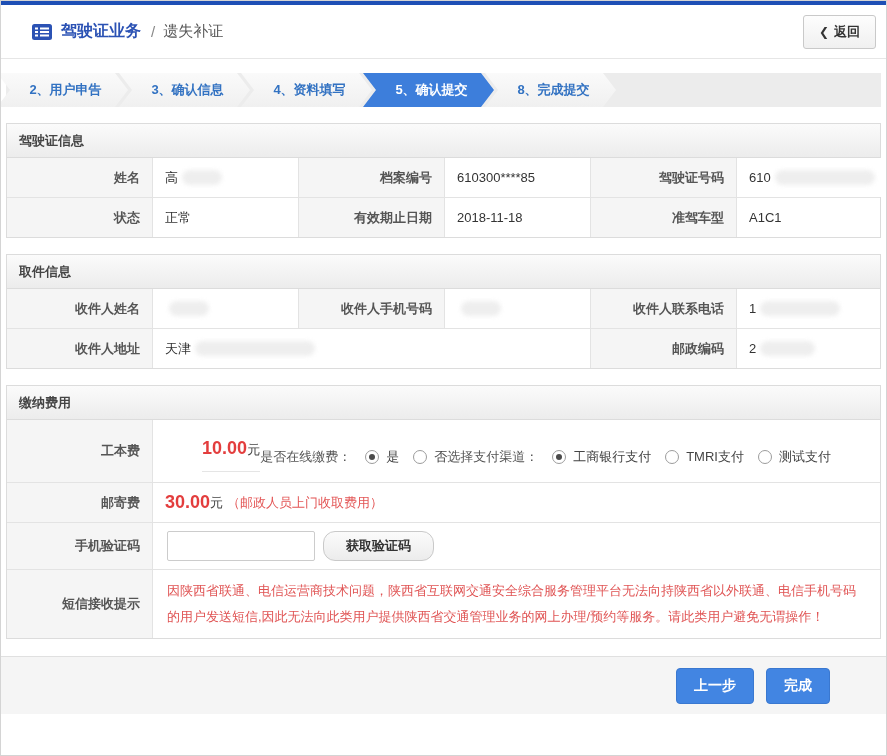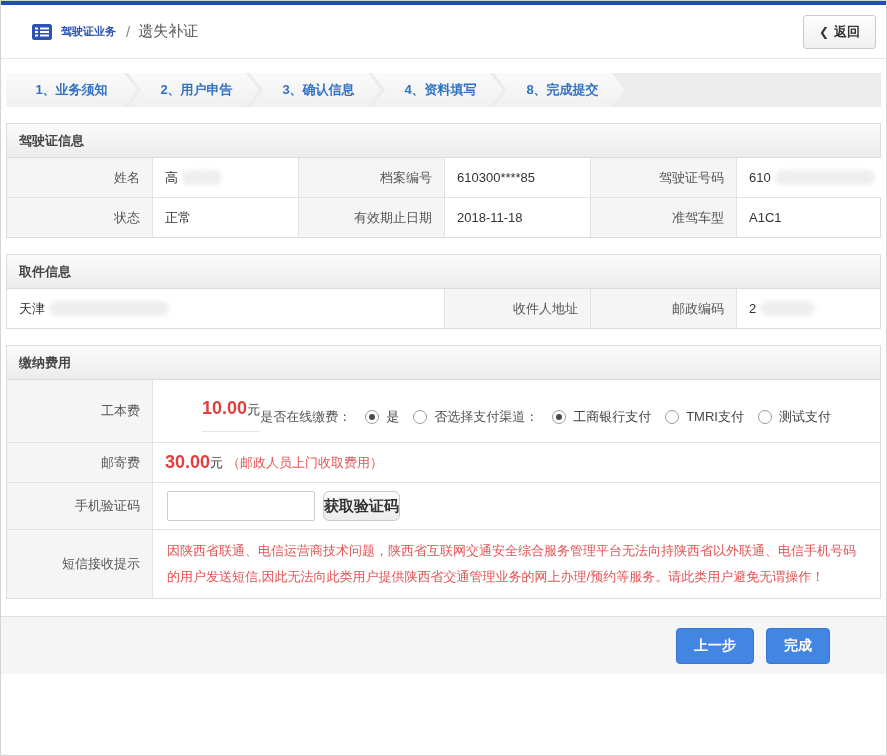--- a/index.html
+++ b/index.html
@@ -7,42 +7,42 @@
   body { font-family:"Liberation Sans","DejaVu Sans",sans-serif; width:887px; }
   .page { width:887px; height:756px; border:1px solid #d4d4d4; background:#fff; overflow:hidden; }
 
   
   .topbar { height:4px; background:#1e4fb5; }
 
   
   .header { height:54px; display:flex; align-items:center; justify-content:space-between; padding:0 10px 0 30px; border-bottom:1px solid #e6e6e6; }
   .header-left { display:flex; align-items:center; gap:8px; }
   .doc-icon { width:22px; height:18px; display:inline-block; }
-  .page-title { font-size:11px; font-weight:bold; color:#2b52b4; }
+  .page-title { font-size:16px; font-weight:bold; color:#2b52b4; }
   .crumb-sep { color:#888; font-size:15px; margin-left:2px; }
   .crumb-sub { color:#555; font-size:15px; }
   .back-btn { display:inline-flex; align-items:center; gap:5px; background:linear-gradient(#fdfdfd,#f0f0f0); border:1px solid #c9c9c9; border-radius:3px; padding:7px 15px; font-size:13px; font-weight:bold; color:#333; cursor:pointer; font-family:inherit; }
   .back-chevron { font-size:12px; color:#333; }
 
   
   .steps { display:flex; align-items:stretch; height:34px; background:#ececec; margin:14px 5px 0 5px; }
   .step { position:relative; width:131px; display:flex; align-items:center; justify-content:center; font-size:13px; font-weight:bold; color:#3272c2; background:linear-gradient(#fafafa,#f0f0f0);
           clip-path:polygon(0 0, calc(100% - 13px) 0, 100% 50%, calc(100% - 13px) 100%, 0 100%, 13px 50%); margin-left:-9px; padding-left:6px; }
   .step.first { clip-path:polygon(0 0, calc(100% - 13px) 0, 100% 50%, calc(100% - 13px) 100%, 0 100%); margin-left:0; padding-left:0; }
   .step.active { background:#3d7edb; color:#fff; }
   .steps .filler { flex:1; background:#ececec; }
 
   
   .panel { margin:16px 5px 0 5px; border:1px solid #dcdcdc; }
   .panel-header { height:34px; line-height:33px; padding-left:12px; background:linear-gradient(#fbfbfb,#ececec); border-bottom:1px solid #dcdcdc; font-size:13px; font-weight:bold; color:#444; }
   .grid-row { display:flex; border-bottom:1px solid #e3e3e3; min-height:39px; }
   .grid-row:last-child { border-bottom:none; }
   .cell { display:flex; align-items:center; font-size:13px; border-right:1px solid #e3e3e3; padding:0 12px; min-height:39px; }
   .cell:last-child { border-right:none; }
-  .cell.lbl { width:146px; background:#f5f5f5; justify-content:flex-end; text-align:right; color:#555; font-weight:normal; flex:none; }
+  .cell.lbl { width:146px; background:#f5f5f5; justify-content:flex-end; text-align:right; color:#555; font-weight:bold; flex:none; }
   .cell.val { width:146px; background:#fff; color:#333; flex:none; }
   .cell.val.wide { width:438px; }
   .cell.val.grow { flex:1; width:auto; }
 
   
   .blob { display:inline-block; height:15px; border-radius:8px; background:#e9e9e9; filter:blur(2px); opacity:.75; vertical-align:middle; margin-left:4px; }
   .blob.w40{width:40px} .blob.w55{width:55px} .blob.w80{width:80px} .blob.w100{width:100px} .blob.w120{width:120px}
 
   
   .fee-cell { flex:1; display:flex; flex-direction:row; justify-content:center; padding:10px 14px; font-size:13px; }
@@ -50,21 +50,21 @@
   .unit { color:#444; font-size:13px; font-weight:normal; }
   .fee-top { padding:8px 0 12px 0; border-bottom:1px solid #e5e5e5; }
   .fee-note { color:#e35555; font-size:13px; margin-left:4px; }
   .q-row { display:flex; align-items:center; gap:14px; margin-top:12px; color:#555;justify-content:flex-end; }
   .q-label { color:#555; }
   .radio { display:inline-flex; align-items:center; gap:7px; color:#444; cursor:pointer; }
   .rb { width:14px; height:14px; border:1px solid #9c9c9c; border-radius:50%; background:#fff; position:relative; flex:none; }
   .rb.checked::after { content:""; position:absolute; left:3px; top:3px; width:6px; height:6px; border-radius:50%; background:#4a4a4a; }
 
   .code-input { width:148px; height:30px; border:1px solid #ccc; border-radius:2px; padding:0 8px; font-size:13px; font-family:inherit; }
-  .code-btn { height:30px; margin-left:8px; background:linear-gradient(#fbfbfb,#ececec); border:1px solid #c9c9c9; border-radius:6px; padding:0 0; font-size:15px; font-weight:bold; color:#333; cursor:pointer; font-family:inherit; }
+  .code-btn { height:30px; margin-left:8px; background:linear-gradient(#fbfbfb,#ececec); border:1px solid #c9c9c9; border-radius:12px; padding:0 22px; font-size:13px; font-weight:bold; color:#333; cursor:pointer; font-family:inherit; }
 
   .notice-text { color:#e05454; font-size:13px; line-height:26px; padding:8px 2px; }
 
   
   .footer { margin-top:17px; height:58px; background:#f5f5f5; border-top:1px solid #e0e0e0; display:flex; align-items:center; justify-content:flex-end; gap:12px; padding-right:56px; }
   .btn-primary { background:#4285e2; border:1px solid #3a78d0; border-radius:4px; color:#fff; font-size:14px; font-weight:bold; padding:8px 17px; cursor:pointer; font-family:inherit; }
 </style>
 </head>
 <body>
 
@@ -88,31 +88,31 @@
       <span class="crumb-sep">/</span>
       <span class="crumb-sub">遗失补证</span>
     </div>
     <button class="back-btn">
       <span class="back-chevron">❮</span>
       <span>返回</span>
     </button>
   </div>
 
   <div class="steps">
-    <div class="step first">
-        <span>1、业务须知</span>
-      </div>
     <div class="step">
         <span>2、用户申告</span>
       </div>
     <div class="step">
         <span>3、确认信息</span>
       </div>
     <div class="step">
         <span>4、资料填写</span>
+      </div>
+    <div class="step active">
+        <span>5、确认提交</span>
       </div>
     <div class="step">
         <span>8、完成提交</span>
       </div>
     <div class="filler"></div>
   </div>
 
   <section class="panel">
     <div class="panel-header">驾驶证信息</div>
     <div class="grid-row">
@@ -135,25 +135,42 @@
       <div class="cell lbl">有效期止日期</div>
       <div class="cell val">2018-11-18</div>
       <div class="cell lbl">准驾车型</div>
       <div class="cell val grow">A1C1</div>
     </div>
   </section>
 
   <section class="panel">
     <div class="panel-header">取件信息</div>
     <div class="grid-row">
+      <div class="cell lbl">收件人姓名</div>
+      <div class="cell val">
+          <span></span>
+          <span class="blob w40"></span>
+        </div>
+      <div class="cell lbl">收件人手机号码</div>
+      <div class="cell val">
+          <span></span>
+          <span class="blob w40"></span>
+        </div>
+      <div class="cell lbl">收件人联系电话</div>
+      <div class="cell val grow">
+          <span>1</span>
+          <span class="blob w80"></span>
+        </div>
+    </div>
+    <div class="grid-row">
+      <div class="cell lbl">收件人地址</div>
       <div class="cell val wide">
           <span>天津</span>
           <span class="blob w120"></span>
         </div>
-      <div class="cell lbl">收件人地址</div>
       <div class="cell lbl">邮政编码</div>
       <div class="cell val grow">
           <span>2</span>
           <span class="blob w55"></span>
         </div>
     </div>
   </section>
 
   <section class="panel">
     <div class="panel-header">缴纳费用</div>

